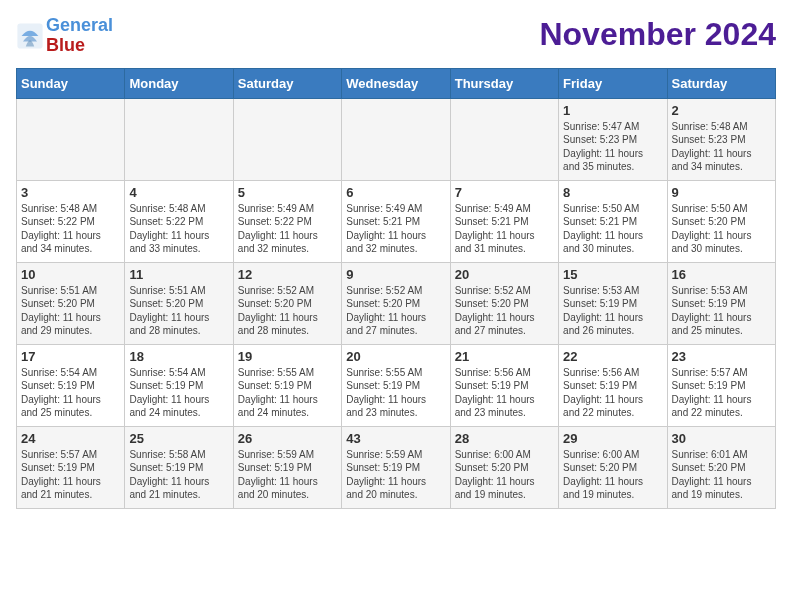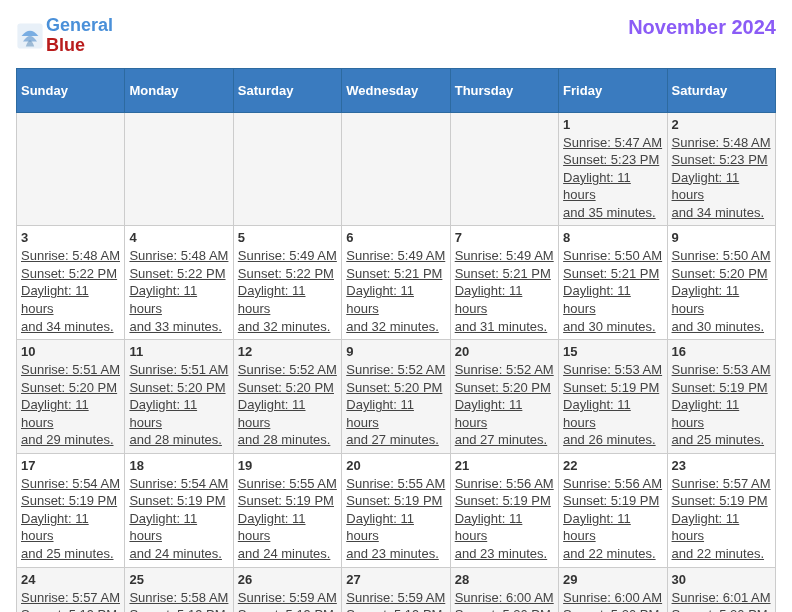--- a/index.html
+++ b/index.html
@@ -31,38 +31,38 @@
     }
     .logo-icon {
       width: 28px;
       height: 28px;
       margin-right: 2px;
     }
     .title-block {
       text-align: right;
     }
     .title-block h1 {
-      font-size: 20px;
+      font-size: 32px;
       font-weight: bold;
-      color: #8b5cf6;
+      color: #4c1d95;
     }
     .title-block h2 {
       font-size: 15px;
       font-weight: normal;
       color: #555;
     }
     table {
       width: 100%;
       border-collapse: collapse;
       table-layout: fixed;
     }
     thead tr th {
       background: #3a7bbf;
       color: #fff;
-      padding: 14px 4px;
+      padding: 7px 4px;
       font-size: 13px;
       font-weight: bold;
       text-align: left;
       border: 1px solid #2d6aa0;
     }
     tbody tr td {
       border: 1px solid #ccc;
       vertical-align: top;
       padding: 4px 4px;
       font-size: 10.5px;
@@ -76,24 +76,23 @@
       background: #fff;
     }
     .day-num {
       font-size: 13px;
       font-weight: bold;
       color: #333;
       display: block;
       margin-bottom: 2px;
     }
     .day-info {
-      font-size: 13px;
+      font-size: 10px;
       color: #444;
       line-height: 1.35;
-      text-decoration: underline;
     }
     .empty-cell {
       background: #fff;
     }
   </style>
 </head>
 <body>
 
 <div class="header">
   <div class="logo">
@@ -316,21 +315,21 @@
 and 21 minutes.</div>
         </td>
         <td>
           <span class="day-num">26</span>
           <div class="day-info" style="white-space: pre-line;">Sunrise: 5:59 AM
 Sunset: 5:19 PM
 Daylight: 11 hours
 and 20 minutes.</div>
         </td>
         <td>
-          <span class="day-num">27</span>
+          <span class="day-num">43</span>
           <div class="day-info" style="white-space: pre-line;">Sunrise: 5:59 AM
 Sunset: 5:19 PM
 Daylight: 11 hours
 and 20 minutes.</div>
         </td>
         <td>
           <span class="day-num">28</span>
           <div class="day-info" style="white-space: pre-line;">Sunrise: 6:00 AM
 Sunset: 5:20 PM
 Daylight: 11 hours

